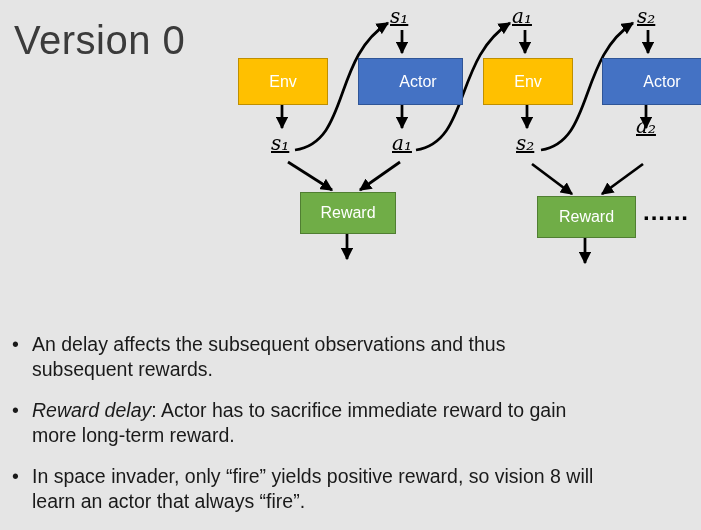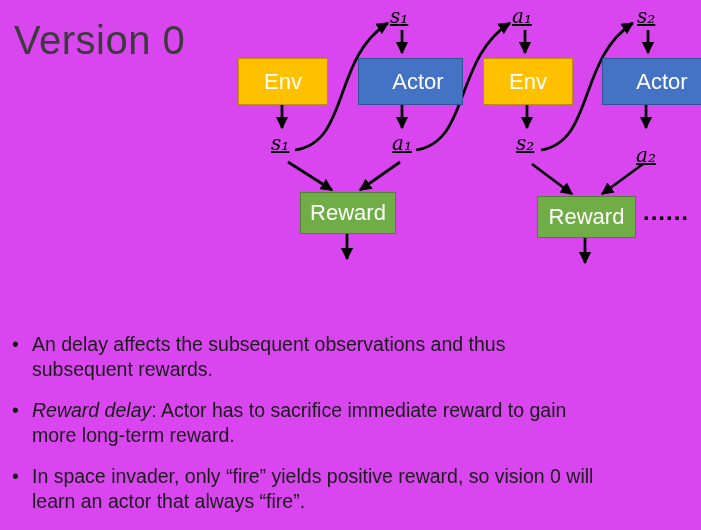--- a/index.html
+++ b/index.html
@@ -1,49 +1,49 @@
 <!DOCTYPE html>
 <html style="--c-env: #FFC000; --c-actor: #4472C4; --c-reward: #70AD47; --c-arrow: #000000;"><head>
 <meta charset="utf-8">
 <style>
   html, body { margin: 0; padding: 0; background: #ffffff; }
   .slide {
-    position: relative; width: 701px; height: 530px; background: #d946ef;
+    position: relative; width: 701px; height: 530px; background: #e5e5e5;
     font-family: "Liberation Sans", sans-serif; overflow: hidden;
   }
   .title {
     position: absolute; left: 14px; top: 18px; margin: 0;
     font-size: 40px; font-weight: 400; color: #3b3b3b; letter-spacing: .5px;
   }
   svg.arrows { position: absolute; left: 0; top: 0; pointer-events: none; }
   .arrow { stroke: var(--c-arrow, #000); stroke-width: 2.75; fill: none; }
   .box {
     position: absolute; display: flex; align-items: center; justify-content: center;
-    color: #ffffff; font-size: 22px;
+    color: #ffffff; font-size: 16px;
   }
   .env    { background: var(--c-env, #FFC000);    border: 1px solid #BF8F00; }
   .actor  { background: var(--c-actor, #4472C4);  border: 1px solid #2F5597; padding-left: 15px; }
   .reward { background: var(--c-reward, #70AD47); border: 1px solid #507E32; }
   .env1    { left: 238px; top: 58px; width: 88px; height: 45px; }
   .actor1  { left: 358px; top: 58px; width: 88px; height: 45px; }
   .env2    { left: 483px; top: 58px; width: 88px; height: 45px; }
   .actor2  { left: 602px; top: 58px; width: 88px; height: 45px; }
   .reward1 { left: 300px; top: 192px; width: 94px; height: 40px; }
   .reward2 { left: 537px; top: 196px; width: 97px; height: 40px; }
   .mlabel {
     position: absolute; font-family: "DejaVu Serif", serif; font-style: italic;
     font-size: 20px; color: #000; white-space: nowrap; text-decoration: underline;
   }
   .top-s1 { left: 390px; top: 4px; }
   .top-a1 { left: 512px; top: 4px; }
   .top-s2 { left: 637px; top: 4px; }
   .out-s1 { left: 271px; top: 131px; }
   .out-a1 { left: 392px; top: 131px; }
   .out-s2 { left: 516px; top: 131px; }
-  .out-a2 { left: 636px; top: 143px; }
+  .out-a2 { left: 636px; top: 114px; }
   .dots {
     position: absolute; left: 643px; top: 198px;
     font-size: 24px; font-weight: 700; color: #000; letter-spacing: 1px;
   }
   .bullets {
     position: absolute; left: 12px; top: 332px; width: 672px;
     margin: 0; padding: 0; list-style: none;
   }
   .bullets li {
     display: flex; margin-bottom: 16px;
@@ -111,17 +111,17 @@
     <li>
       <span class="marker">•</span>
       <span class="btext"><i></i><span>An delay affects the subsequent observations and thus subsequent rewards.</span></span>
     </li>
     <li>
       <span class="marker">•</span>
       <span class="btext"><i>Reward delay</i><span>: Actor has to sacrifice immediate reward to gain more long-term reward.</span></span>
     </li>
     <li>
       <span class="marker">•</span>
-      <span class="btext"><i></i><span>In space invader, only “fire” yields positive reward, so vision 0 will learn an actor that always “fire”.</span></span>
+      <span class="btext"><i></i><span>In space invader, only “fire” yields positive reward, so vision 8 will learn an actor that always “fire”.</span></span>
     </li>
   </ul>
 
 </div>
 
 </body></html>

